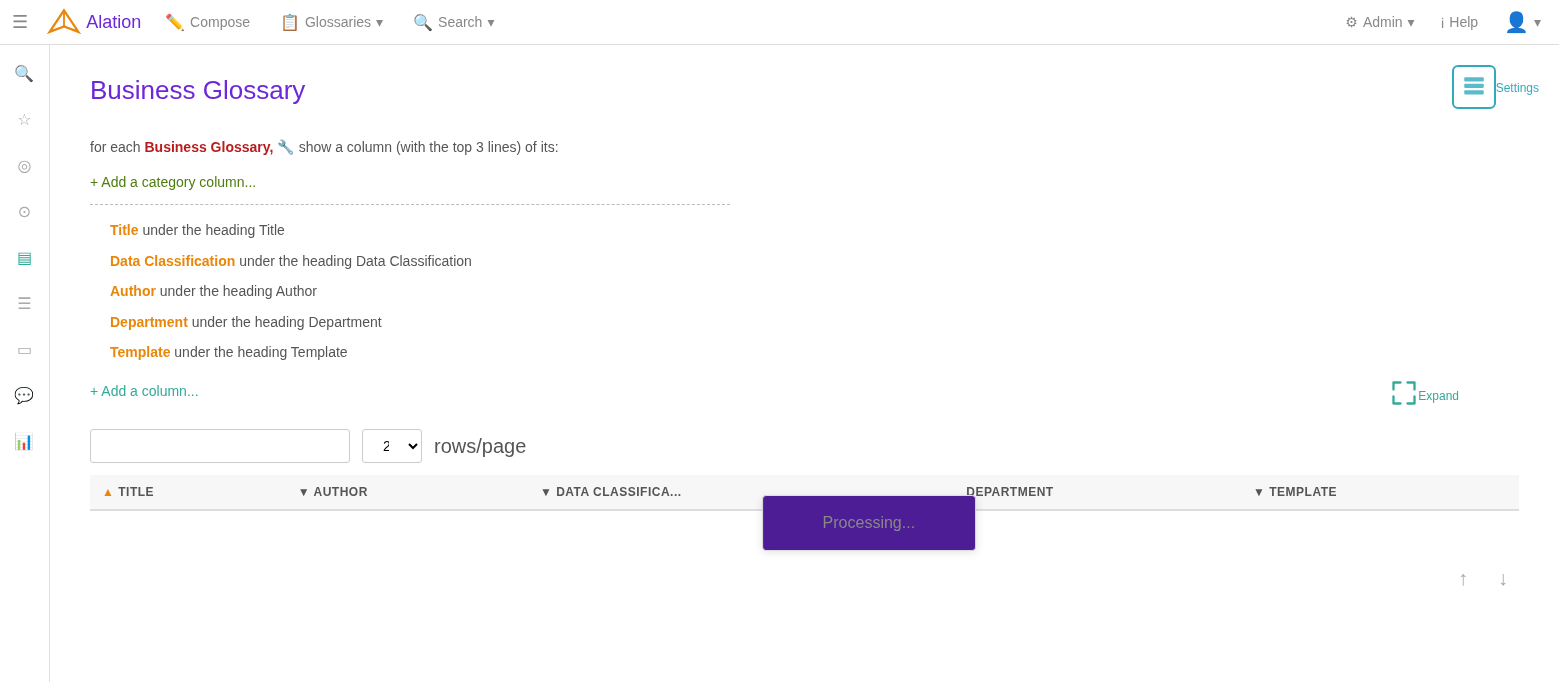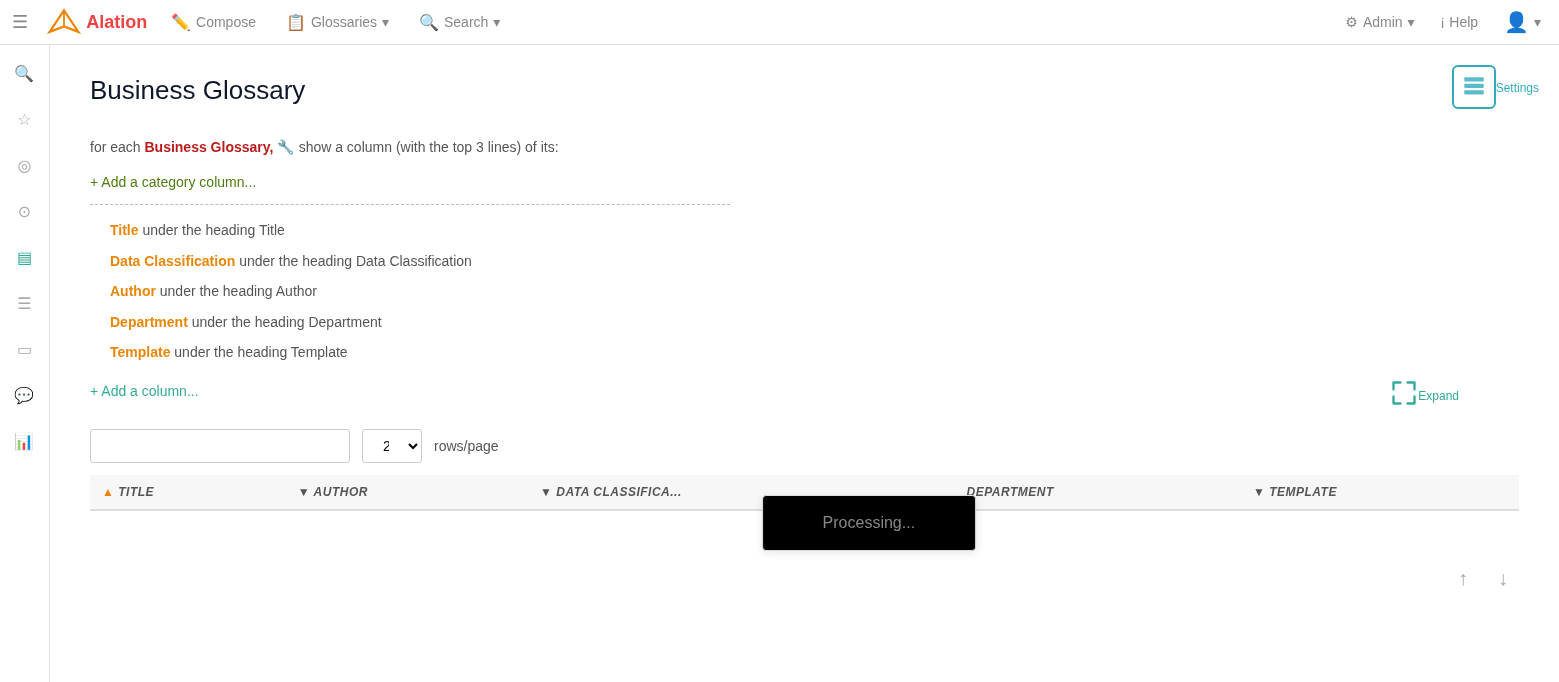--- a/index.html
+++ b/index.html
@@ -97,21 +97,21 @@
       display: flex;
       align-items: center;
       justify-content: center;
       font-size: 22px;
       color: #3ab;
     }
     .settings-label { font-size: 12px; color: #3ab; margin-top: 2px; }
 
     .page-title {
       font-size: 26px;
-      color: #0f172a;
+      color: #6d28d9;
       font-weight: normal;
       margin-bottom: 30px;
     }
 
     .description-line {
       font-size: 14px;
       color: #555;
       margin-bottom: 16px;
       line-height: 1.6;
     }
@@ -182,21 +182,21 @@
     .rows-select {
       height: 34px;
       border: 1px solid #ccc;
       border-radius: 3px;
       padding: 0 16px;
       font-size: 14px;
       background: #fff;
       width: 60px;
     }
     .rows-per-page-label {
-      font-size: 14px;
+      font-size: 20px;
       color: #555;
     }
 
     .expand-btn {
       position: absolute;
       right: 0;
       top: -10px;
       display: flex;
       flex-direction: row;
       align-items: center;
@@ -222,27 +222,26 @@
     }
     .data-table th {
       padding: 10px 12px;
       text-align: left;
       font-weight: bold;
       font-size: 12px;
       color: #555;
       text-transform: uppercase;
       letter-spacing: 0.5px;
       white-space: nowrap;
-      font-style: italic;
     }
 
     
     .processing-overlay {
       position: absolute;
-      background: #000000;
+      background: #4c1d95;
       border: 1px solid #ddd;
       border-radius: 4px;
       padding: 18px 60px;
       font-size: 16px;
       color: #888;
       white-space: nowrap;
       box-shadow: 0 2px 8px rgba(0,0,0,0.1);
       z-index: 10;
       left: 50%;
       transform: translateX(-20%);
@@ -278,22 +277,22 @@
       display: flex;
       align-items: center;
       gap: 4px;
     }
     .logo-icon {
       width: 36px;
       height: 28px;
     }
     .logo-text {
       font-size: 18px;
-      color: #ef4444;
-      font-weight: bold;
+      color: #6d28d9;
+      font-weight: normal;
     }
   </style>
 </head>
 <body>
 
 <nav class="navbar">
   <span class="hamburger">☰</span>
 
   <div class="alation-logo">
     <svg class="logo-icon" viewBox="0 0 40 30" fill="none" xmlns="http://www.w3.org/2000/svg">

